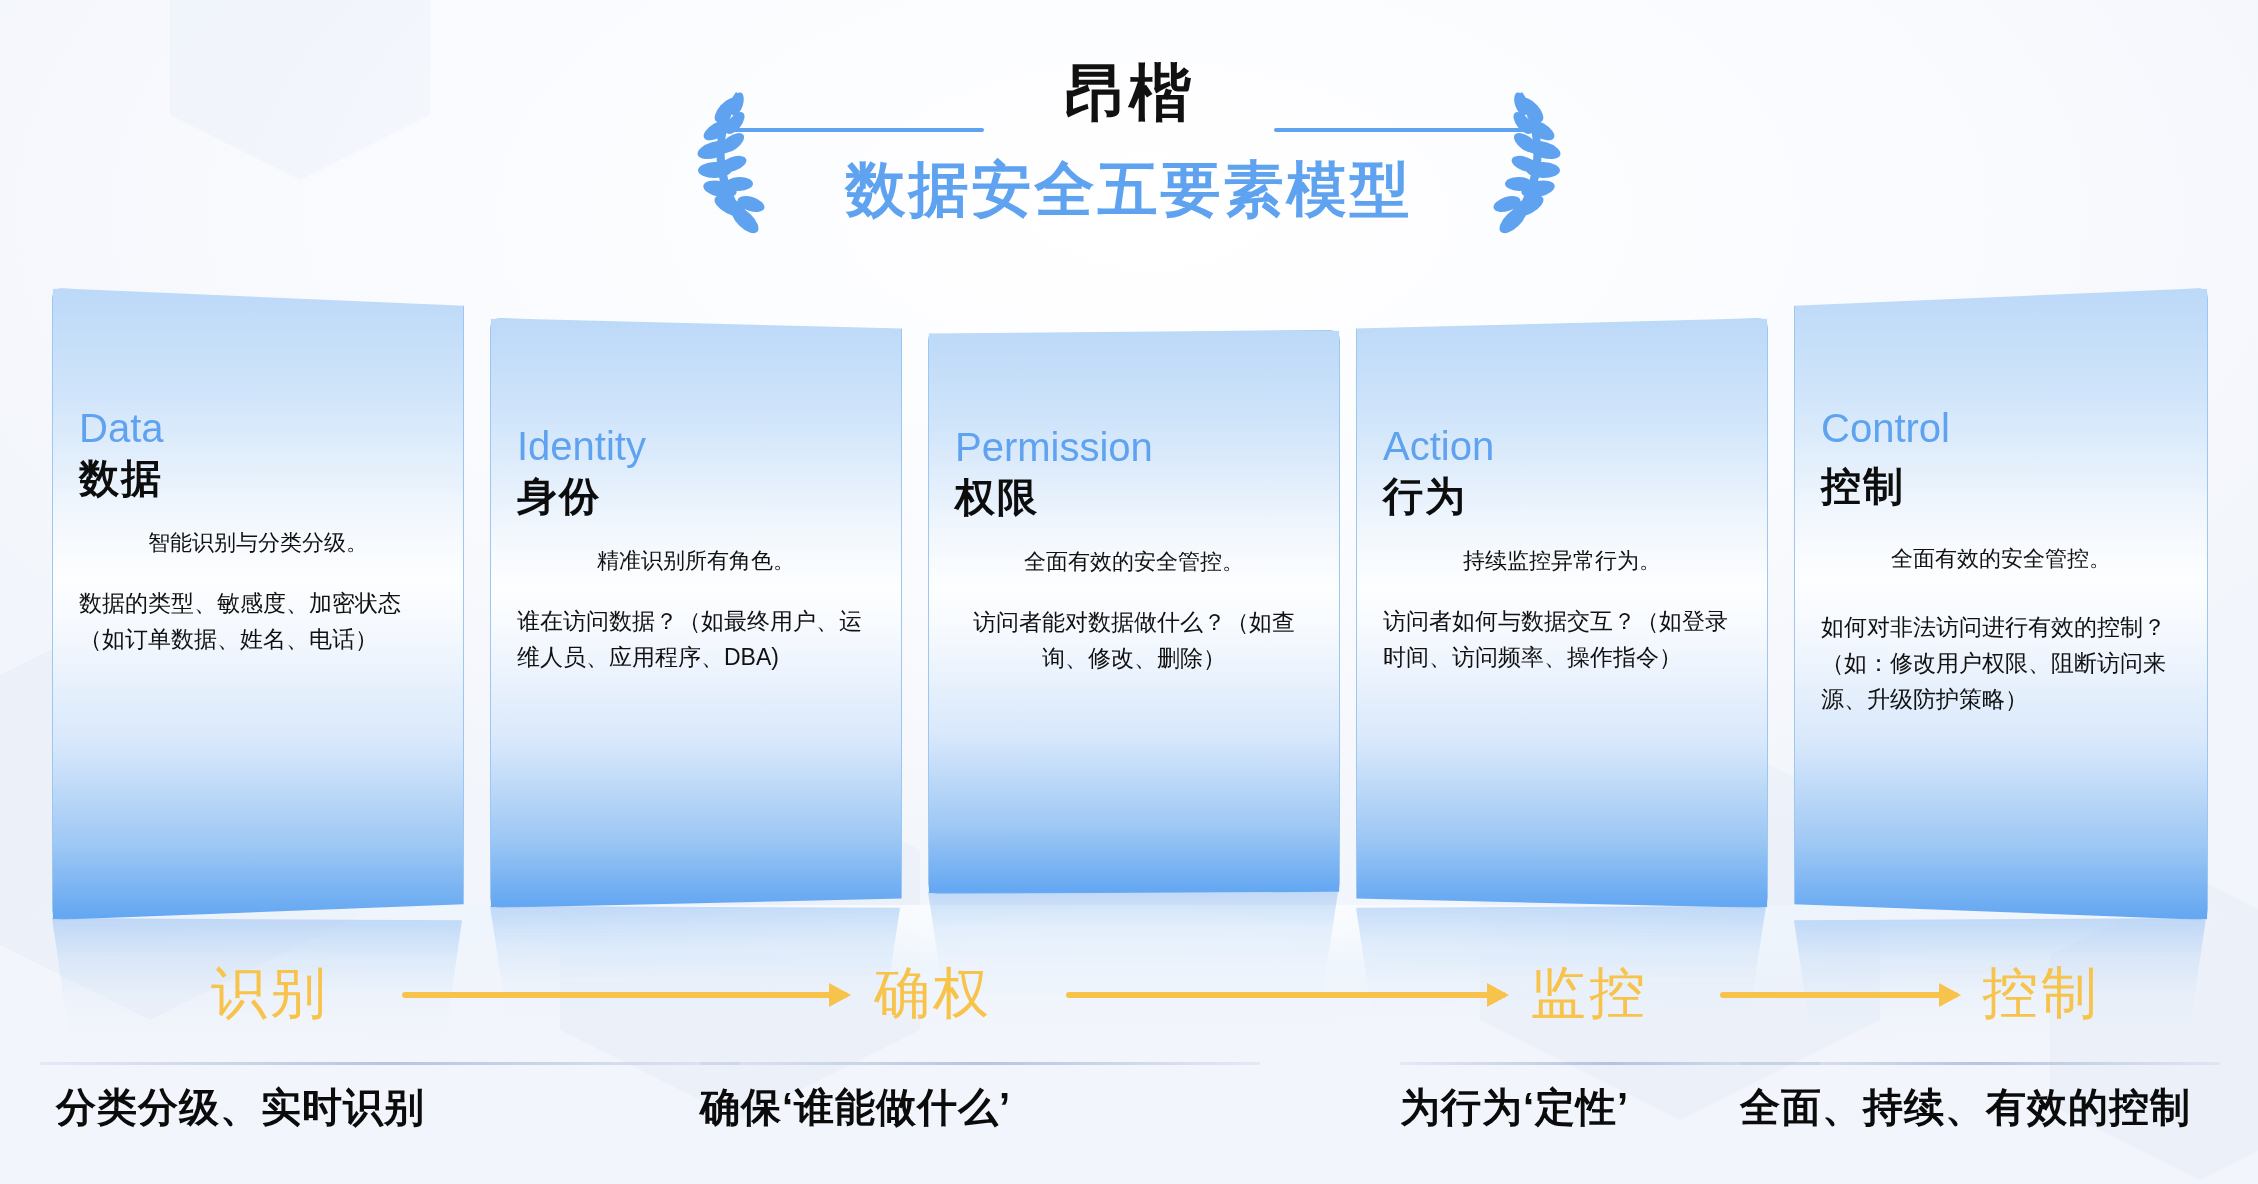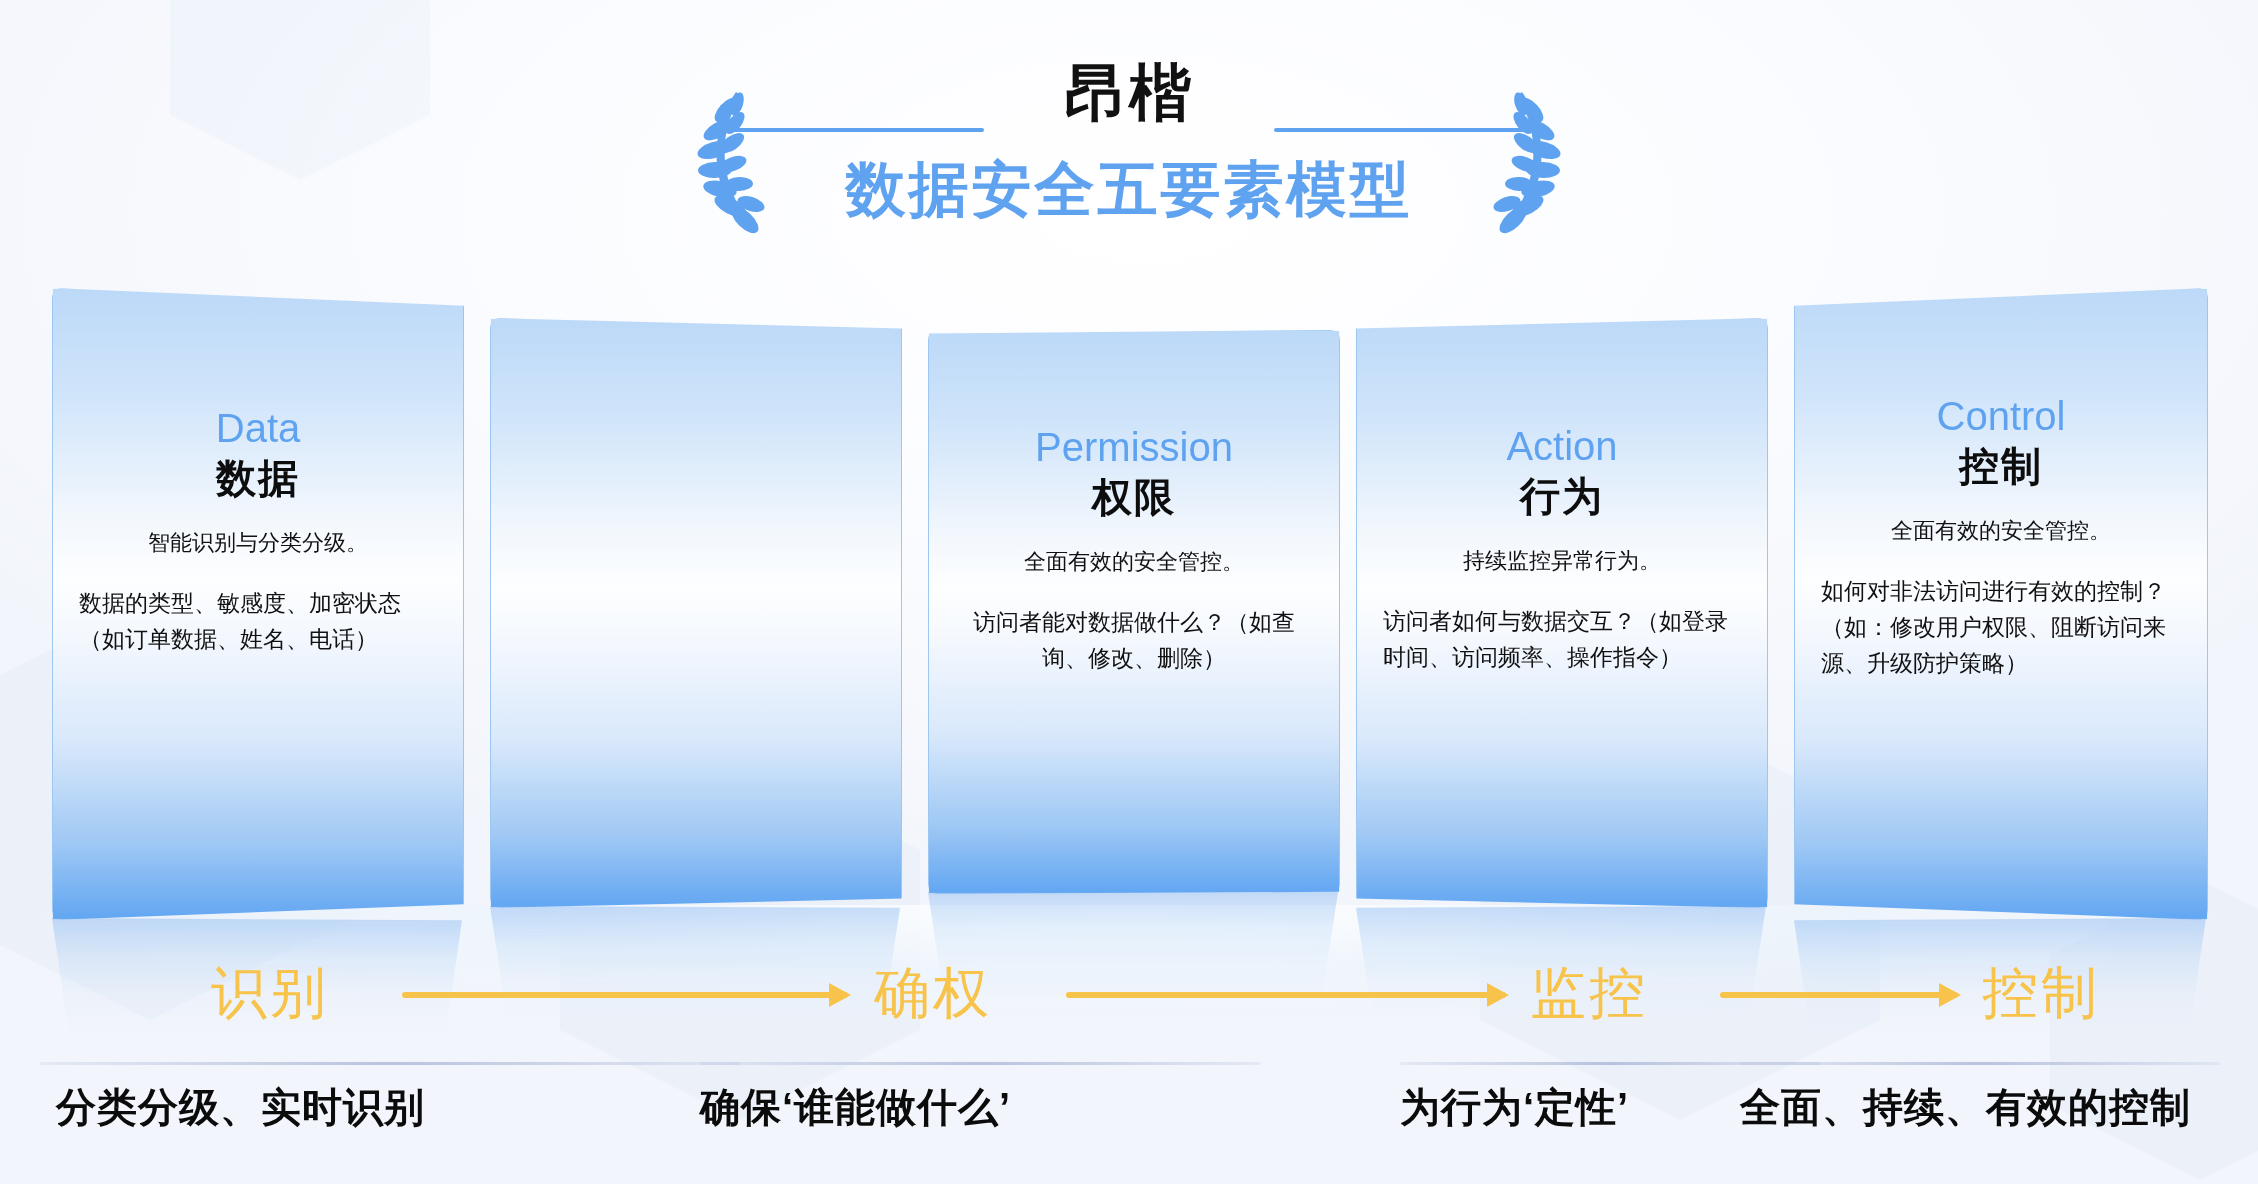--- a/index.html
+++ b/index.html
@@ -64,21 +64,21 @@
       #CFE4FA 16%,
       #F2F7FD 36%,
       #FDFEFF 46%,
       #F4F8FE 55%,
       #D8E8FB 72%,
       #9FC8F4 88%,
       #62A6F2 100%);
   }
   .card .content{
     position:absolute;left:0;right:0;
-    display:flex;flex-direction:column;align-items:center;
+    display:flex;flex-direction:column;
     padding:0 26px;box-sizing:border-box;
   }
   .en{
     font-size:40px;color:#5FA3F0;line-height:46px;font-weight:normal;
     margin-bottom:2px;white-space:nowrap;
   }
   .cn{
     font-size:40px;color:#0d0d0d;font-weight:bold;line-height:50px;
     letter-spacing:2px;margin-bottom:24px;
   }
@@ -204,20 +204,26 @@
       </div>
     </div>
     <div class="reflect" style="left:52px;top:918px;width:410px;height:118px;
                 clip-path:polygon(0% 0%, 100% 2%, 96% 100%, 4% 96%);
                 border-radius:0 0 10px 10px;"></div>
 
     <div class="card" style="left:490px;top:318px;width:410px;height:588px;
                 clip-path:polygon(0% 0%, 100% 1.8%, 100% 98.4%, 0% 100%);
                 border-radius:10px;">
       <div class="face"></div>
+      <div class="content" style="top:104px;">
+        <div class="en">Identity</div>
+        <div class="cn">身份</div>
+        <div class="lead">精准识别所有角色。</div>
+        <div class="desc l">谁在访问数据？（如最终用户、运维人员、应用程序、DBA)</div>
+      </div>
     </div>
     <div class="reflect" style="left:490px;top:906px;width:410px;height:112px;
                 clip-path:polygon(0% 0%, 100% 1.6%, 96% 100%, 4% 97%);
                 border-radius:0 0 10px 10px;"></div>
 
     <div class="card" style="left:928px;top:330px;width:410px;height:562px;
                 clip-path:polygon(0% 0.6%, 100% 0%, 100% 99.6%, 0% 100%);
                 border-radius:10px;">
       <div class="face"></div>
       <div class="content" style="top:93px;">
@@ -243,21 +249,21 @@
       </div>
     </div>
     <div class="reflect" style="left:1356px;top:906px;width:410px;height:112px;
                 clip-path:polygon(0% 1.6%, 100% 0%, 96% 97%, 4% 100%);
                 border-radius:0 0 10px 10px;"></div>
 
     <div class="card" style="left:1794px;top:288px;width:412px;height:630px;
                 clip-path:polygon(0% 2.8%, 100% 0%, 100% 100%, 0% 97.5%);
                 border-radius:10px;">
       <div class="face"></div>
-      <div class="content" style="top:104px;">
+      <div class="content" style="top:116px;gap:8px;">
         <div class="en">Control</div>
         <div class="cn">控制</div>
         <div class="lead">全面有效的安全管控。</div>
         <div class="desc l">如何对非法访问进行有效的控制？（如：修改用户权限、阻断访问来源、升级防护策略）</div>
       </div>
     </div>
     <div class="reflect" style="left:1794px;top:918px;width:412px;height:118px;
                 clip-path:polygon(0% 2%, 100% 0%, 96% 96%, 4% 100%);
                 border-radius:0 0 10px 10px;"></div>
   </div>

